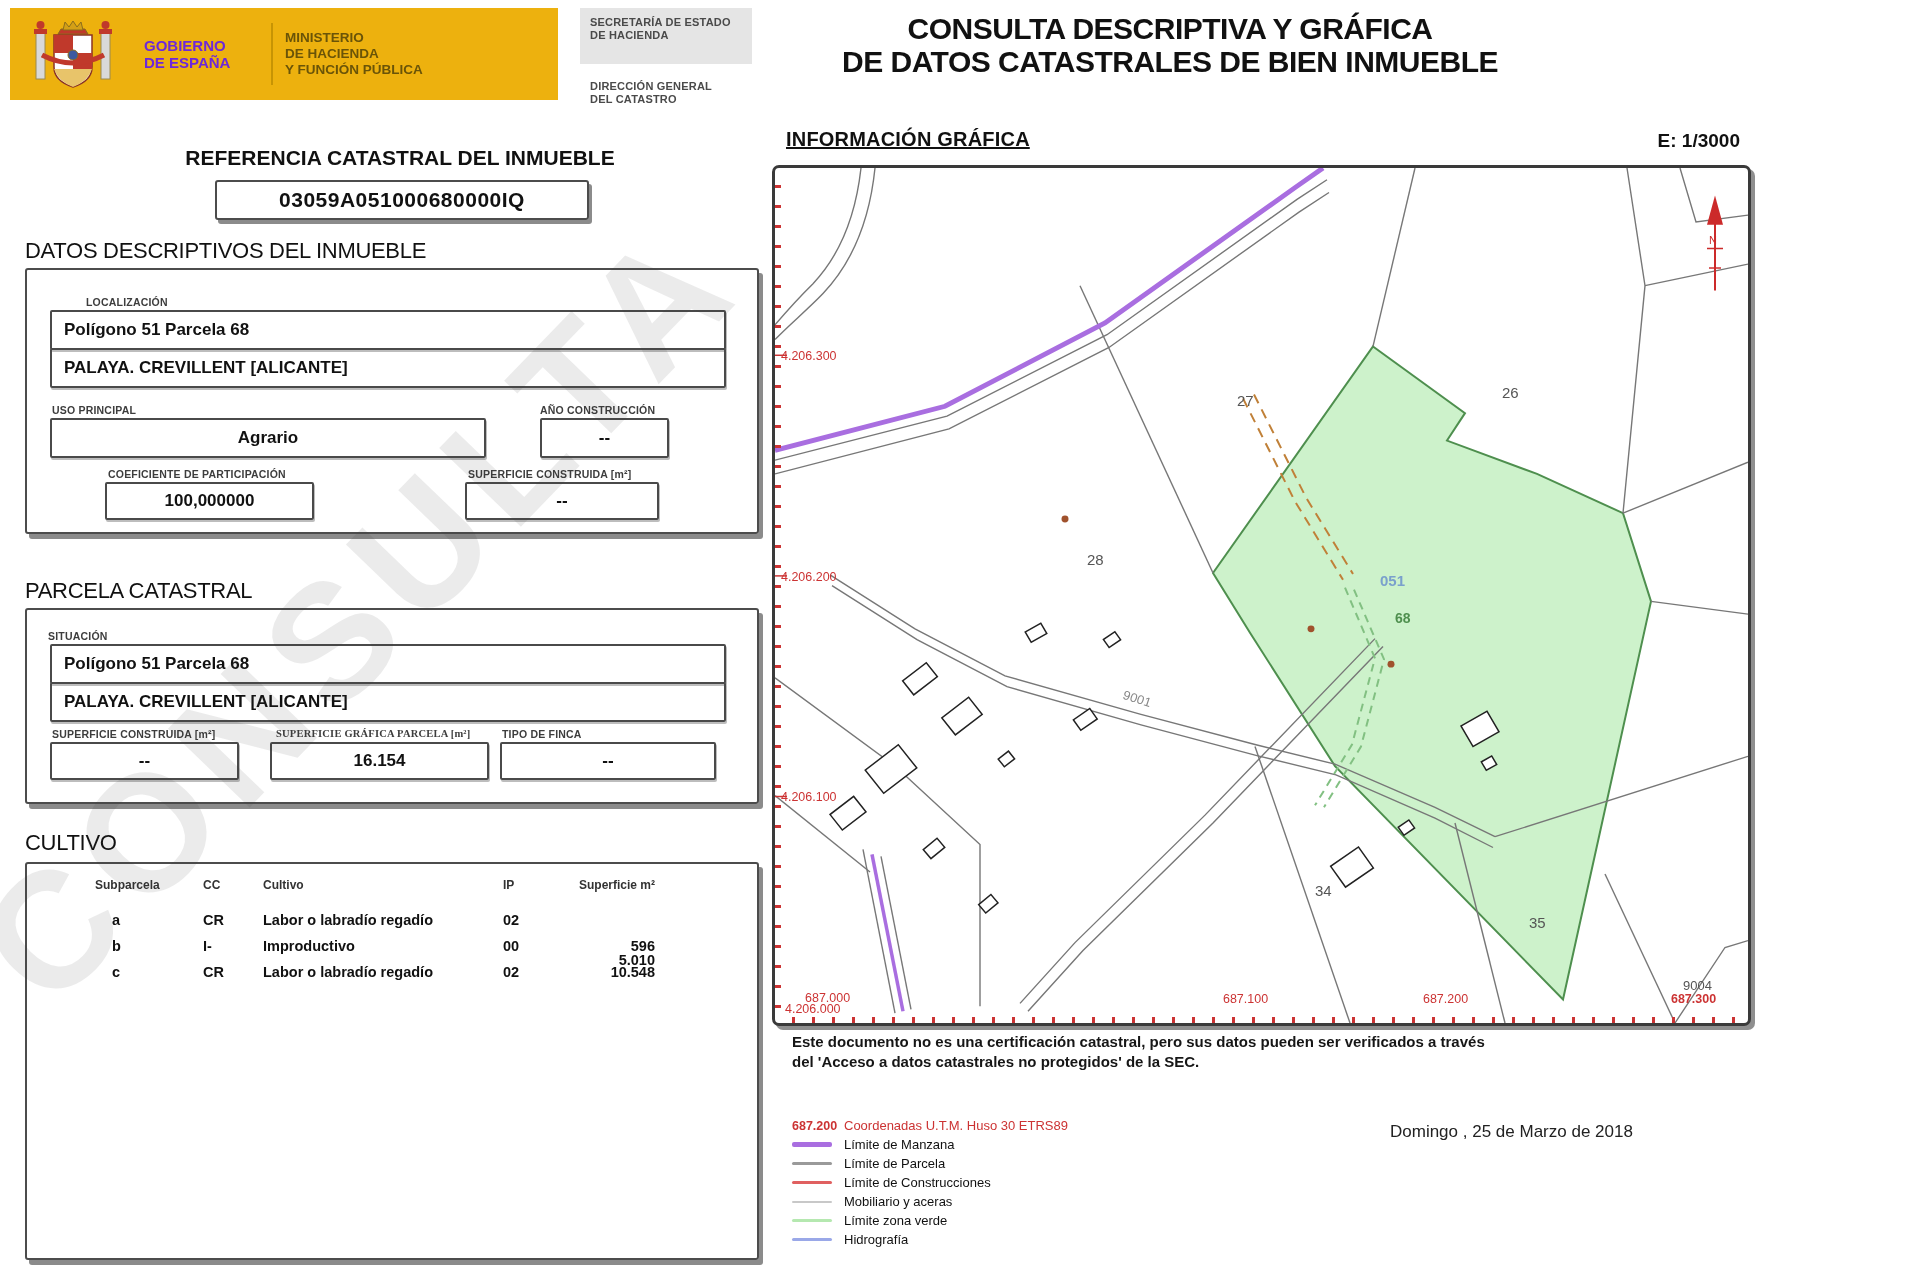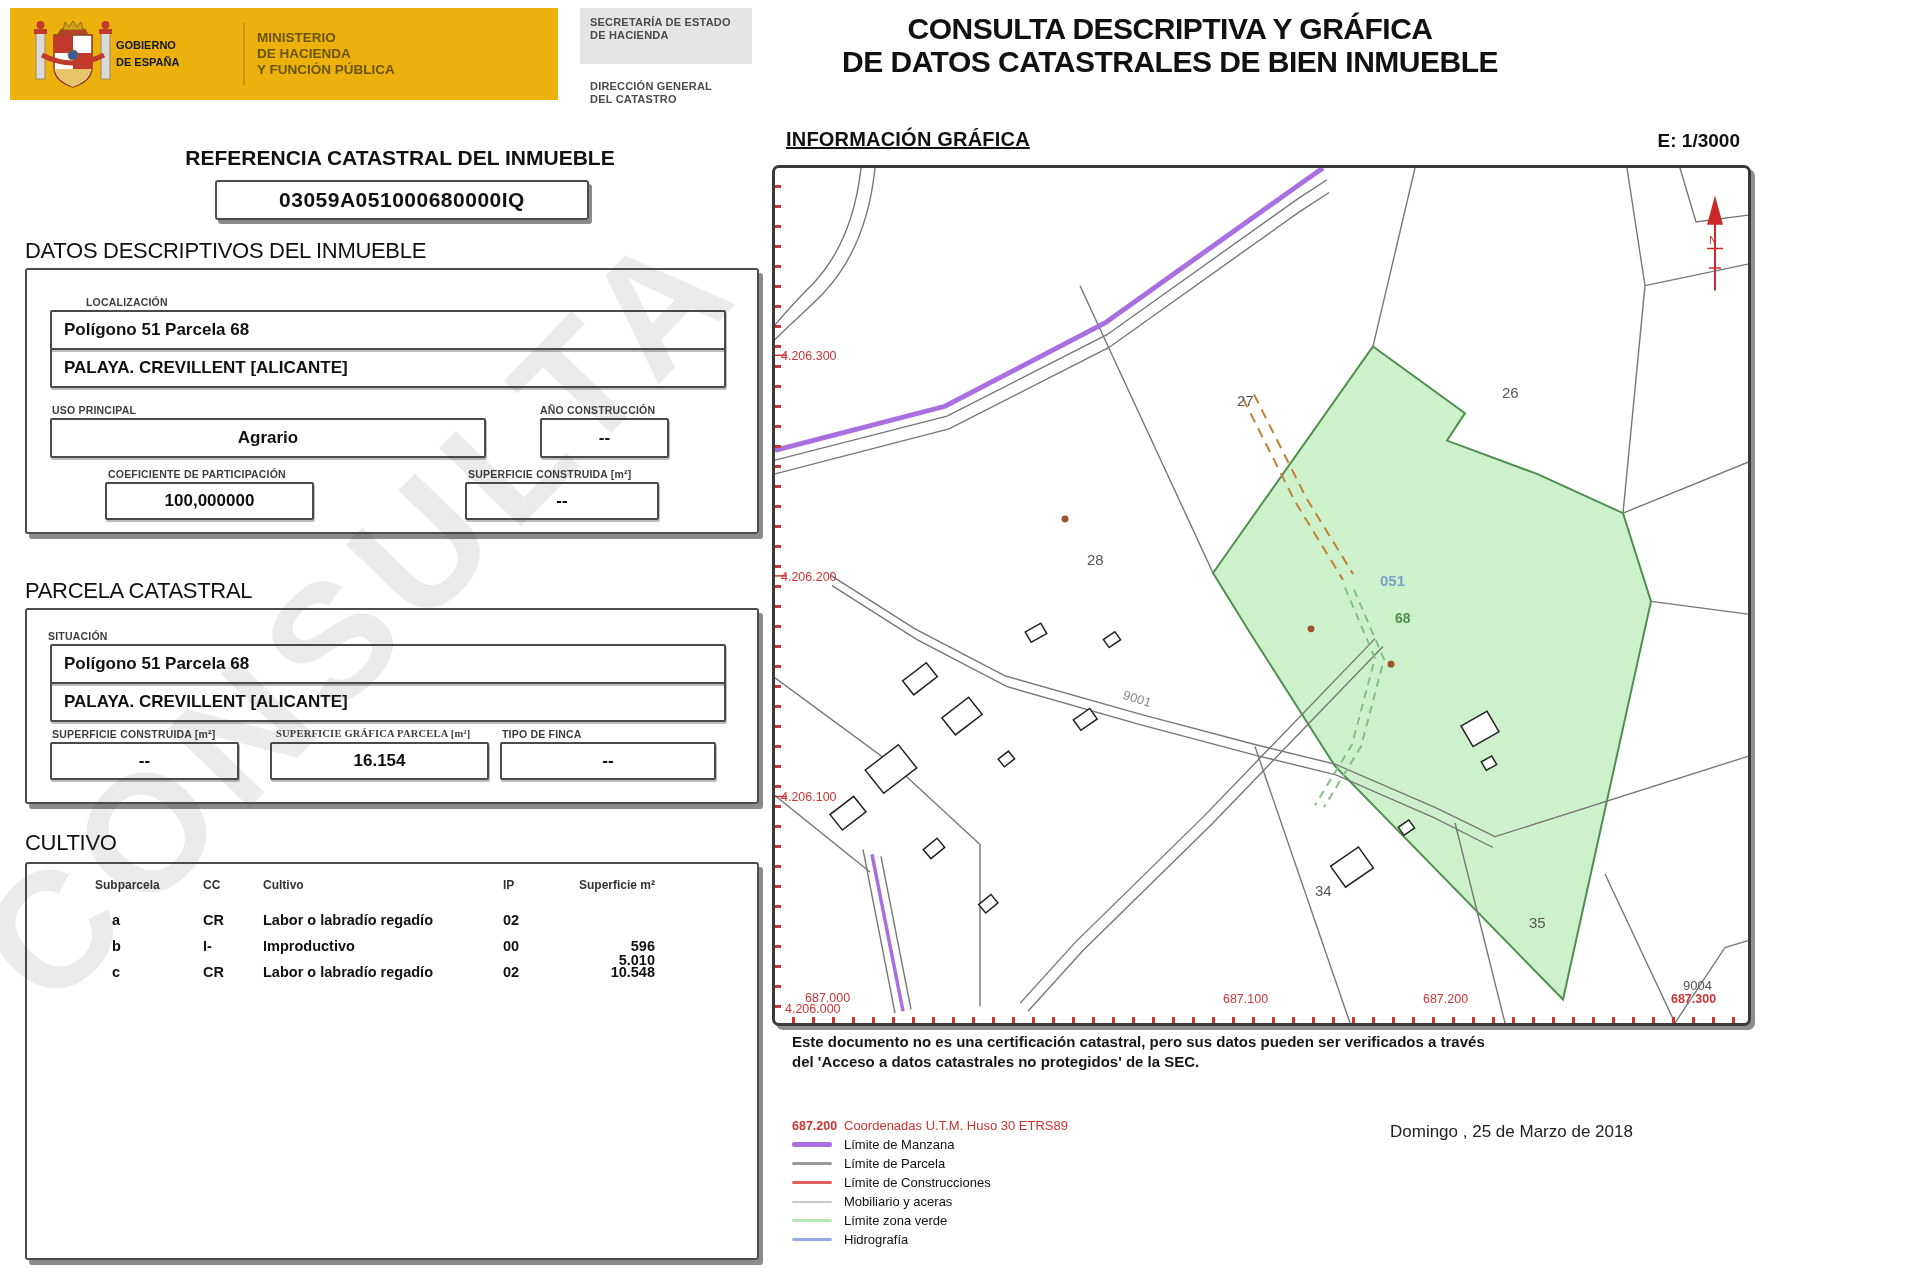--- a/index.html
+++ b/index.html
@@ -4,21 +4,21 @@
 <style>
   html,body{margin:0;padding:0;background:#fff;}
   #page{position:relative;width:1920px;height:1280px;background:#ffffff;overflow:hidden;
         font-family:"Liberation Sans","DejaVu Sans",sans-serif;color:#111;}
   .abs{position:absolute;}
   .pre{white-space:pre-line;}
 
   
   .banner{left:10px;top:8px;width:548px;height:92px;background:#EDB10E;display:flex;align-items:center;}
   .crest{margin-left:22px;}
-  .gob{font-weight:bold;font-size:11px;line-height:17px;color:#0f172a;margin-left:2px;width:115px;}
+  .gob{font-weight:bold;font-size:15px;line-height:17px;color:#6d28d9;margin-left:30px;width:115px;}
   .bannerdiv{width:2px;height:62px;background:#c79404;margin:0 12px;}
   .min{font-weight:bold;font-size:13.5px;line-height:16px;color:#6a5408;width:190px;}
   .graybox{left:580px;top:8px;width:172px;height:56px;background:#e5e5e5;padding:8px 16px 0 10px;box-sizing:border-box;}
   .tinyhdr{font-size:11px;line-height:13px;color:#4a4a4a;font-weight:bold;letter-spacing:.2px;}
   .dgc{left:590px;top:80px;}
   .doctitle{left:800px;top:12px;width:740px;text-align:center;font-weight:bold;font-size:30px;line-height:33px;letter-spacing:-.5px;}
 
   
   .secheading{font-weight:normal;font-size:22px;letter-spacing:-.3px;}
   .bigbox{border:2.5px solid #4c4c4c;background:transparent;border-radius:3px;box-shadow:4px 5px 0 #8b8b8b;}

